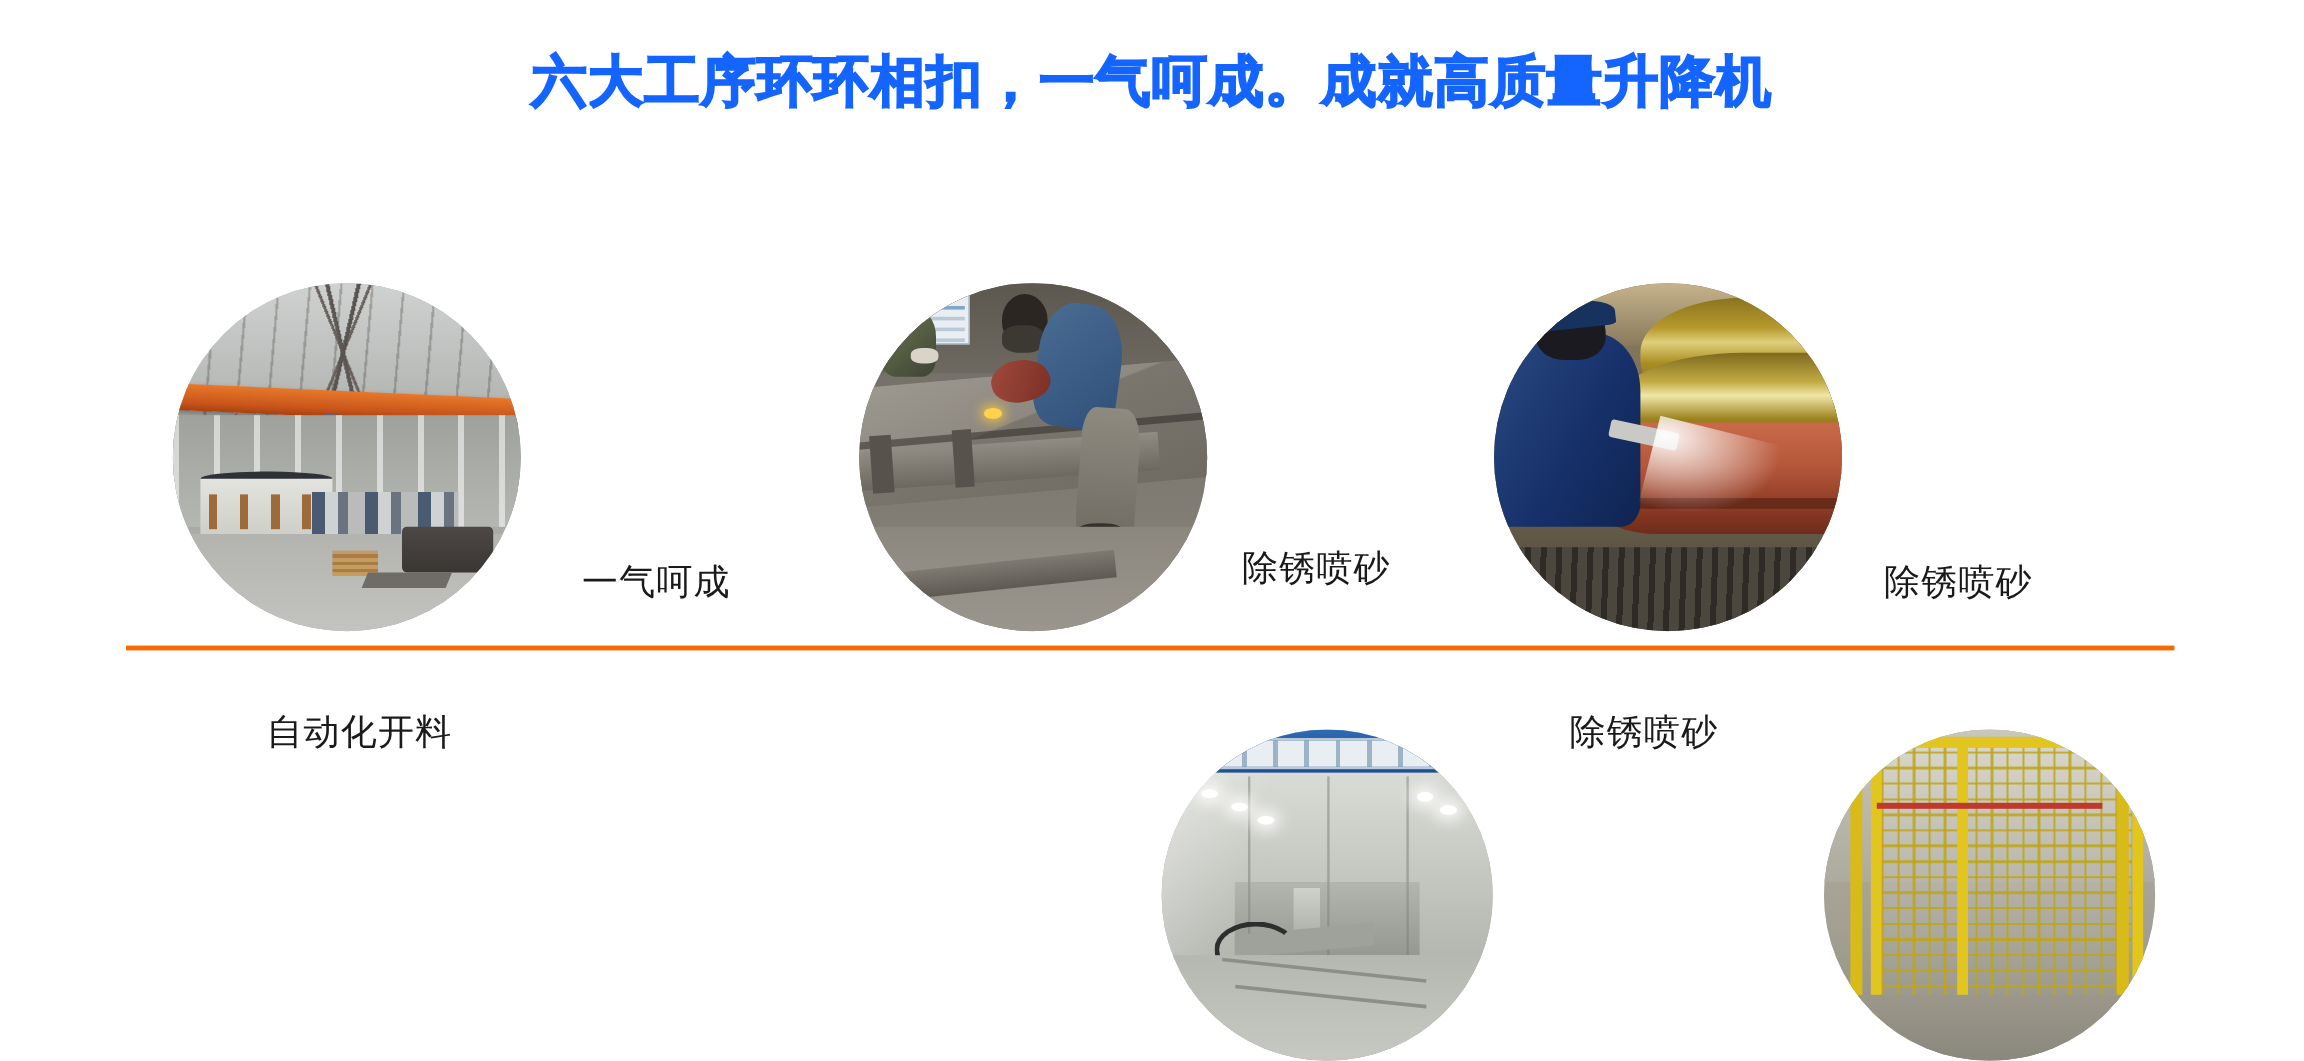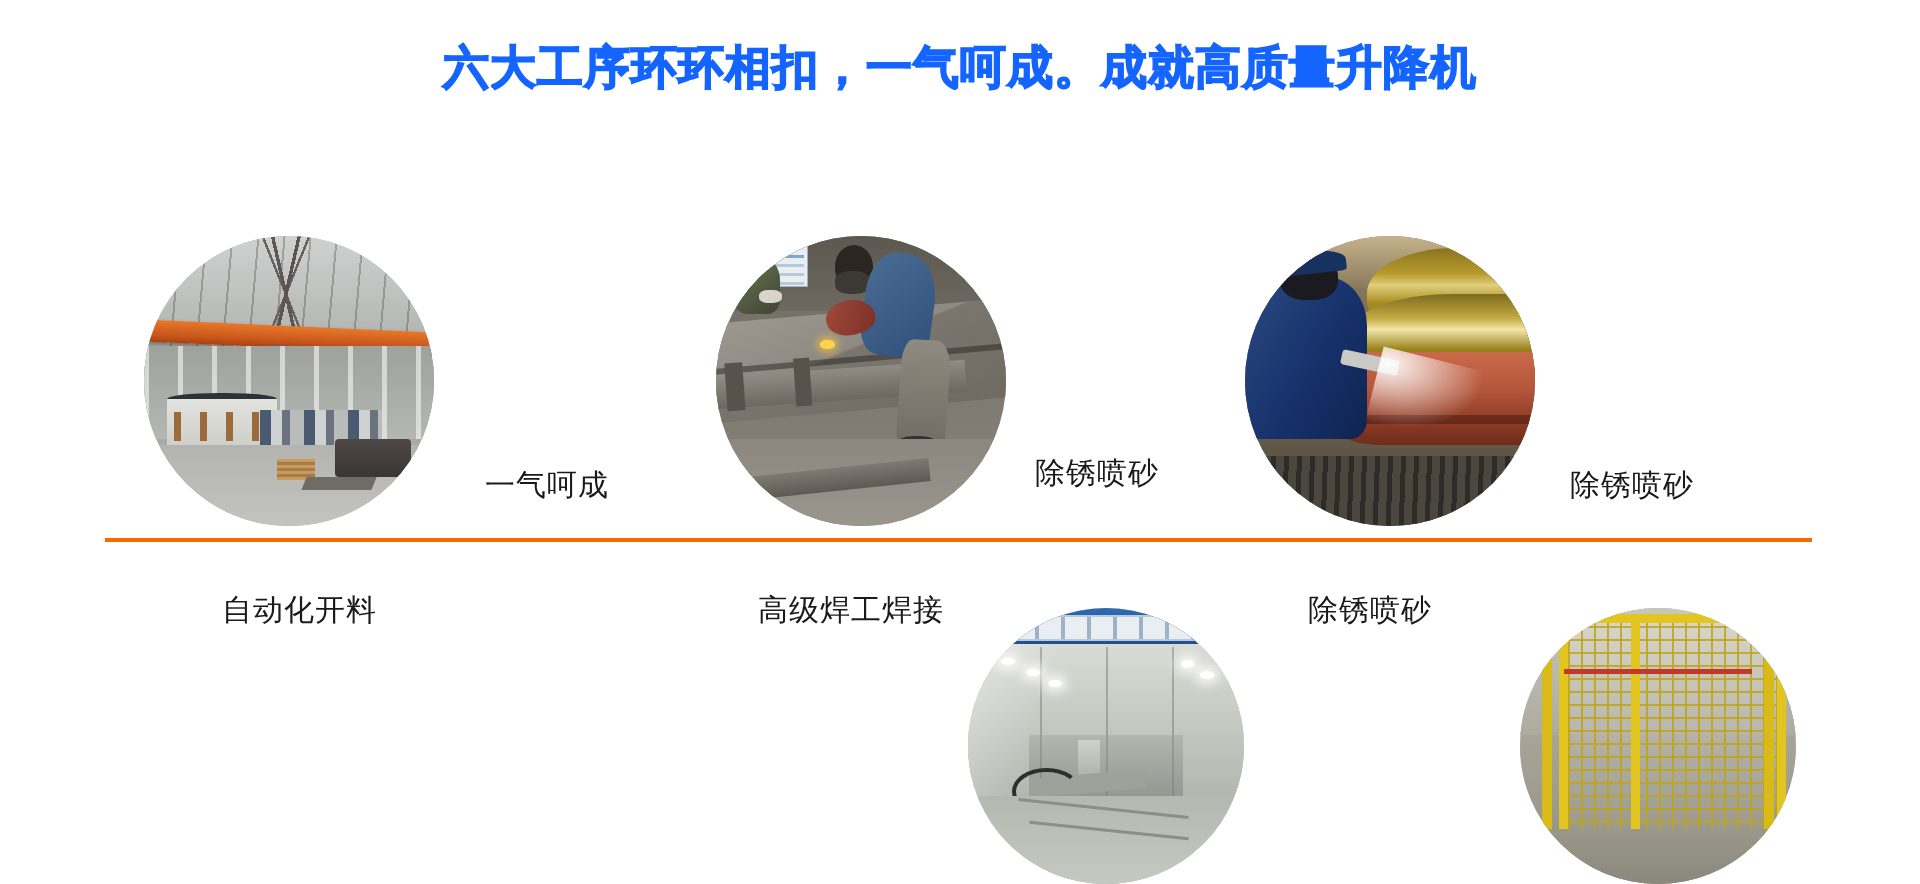--- a/index.html
+++ b/index.html
@@ -495,21 +495,20 @@
     </div>
   </div>
 
   <div class="proc-label" style="left:1570px;top:465px;">除锈喷砂</div>
 
   <div class="divider"></div>
 
   <div class="proc-label" style="left:222px;top:590px;">自动化开料</div>
 
 
-  <div class="proc-label" style="left:758px;top:590px;">高级焊工焊接</div>
 
   <div class="circle" style="left:968px;top:608px;width:276px;height:276px;">
     <div class="scene sc-booth">
       <div class="bluetop"></div>
         <div class="vents"></div>
       <div class="walls"></div>
       <div class="seam" style="left:26%;"></div>
       <div class="seam" style="left:50%;"></div>
       <div class="seam" style="left:74%;"></div>
       <div class="lamp" style="left:12%;top:18%;"></div>

